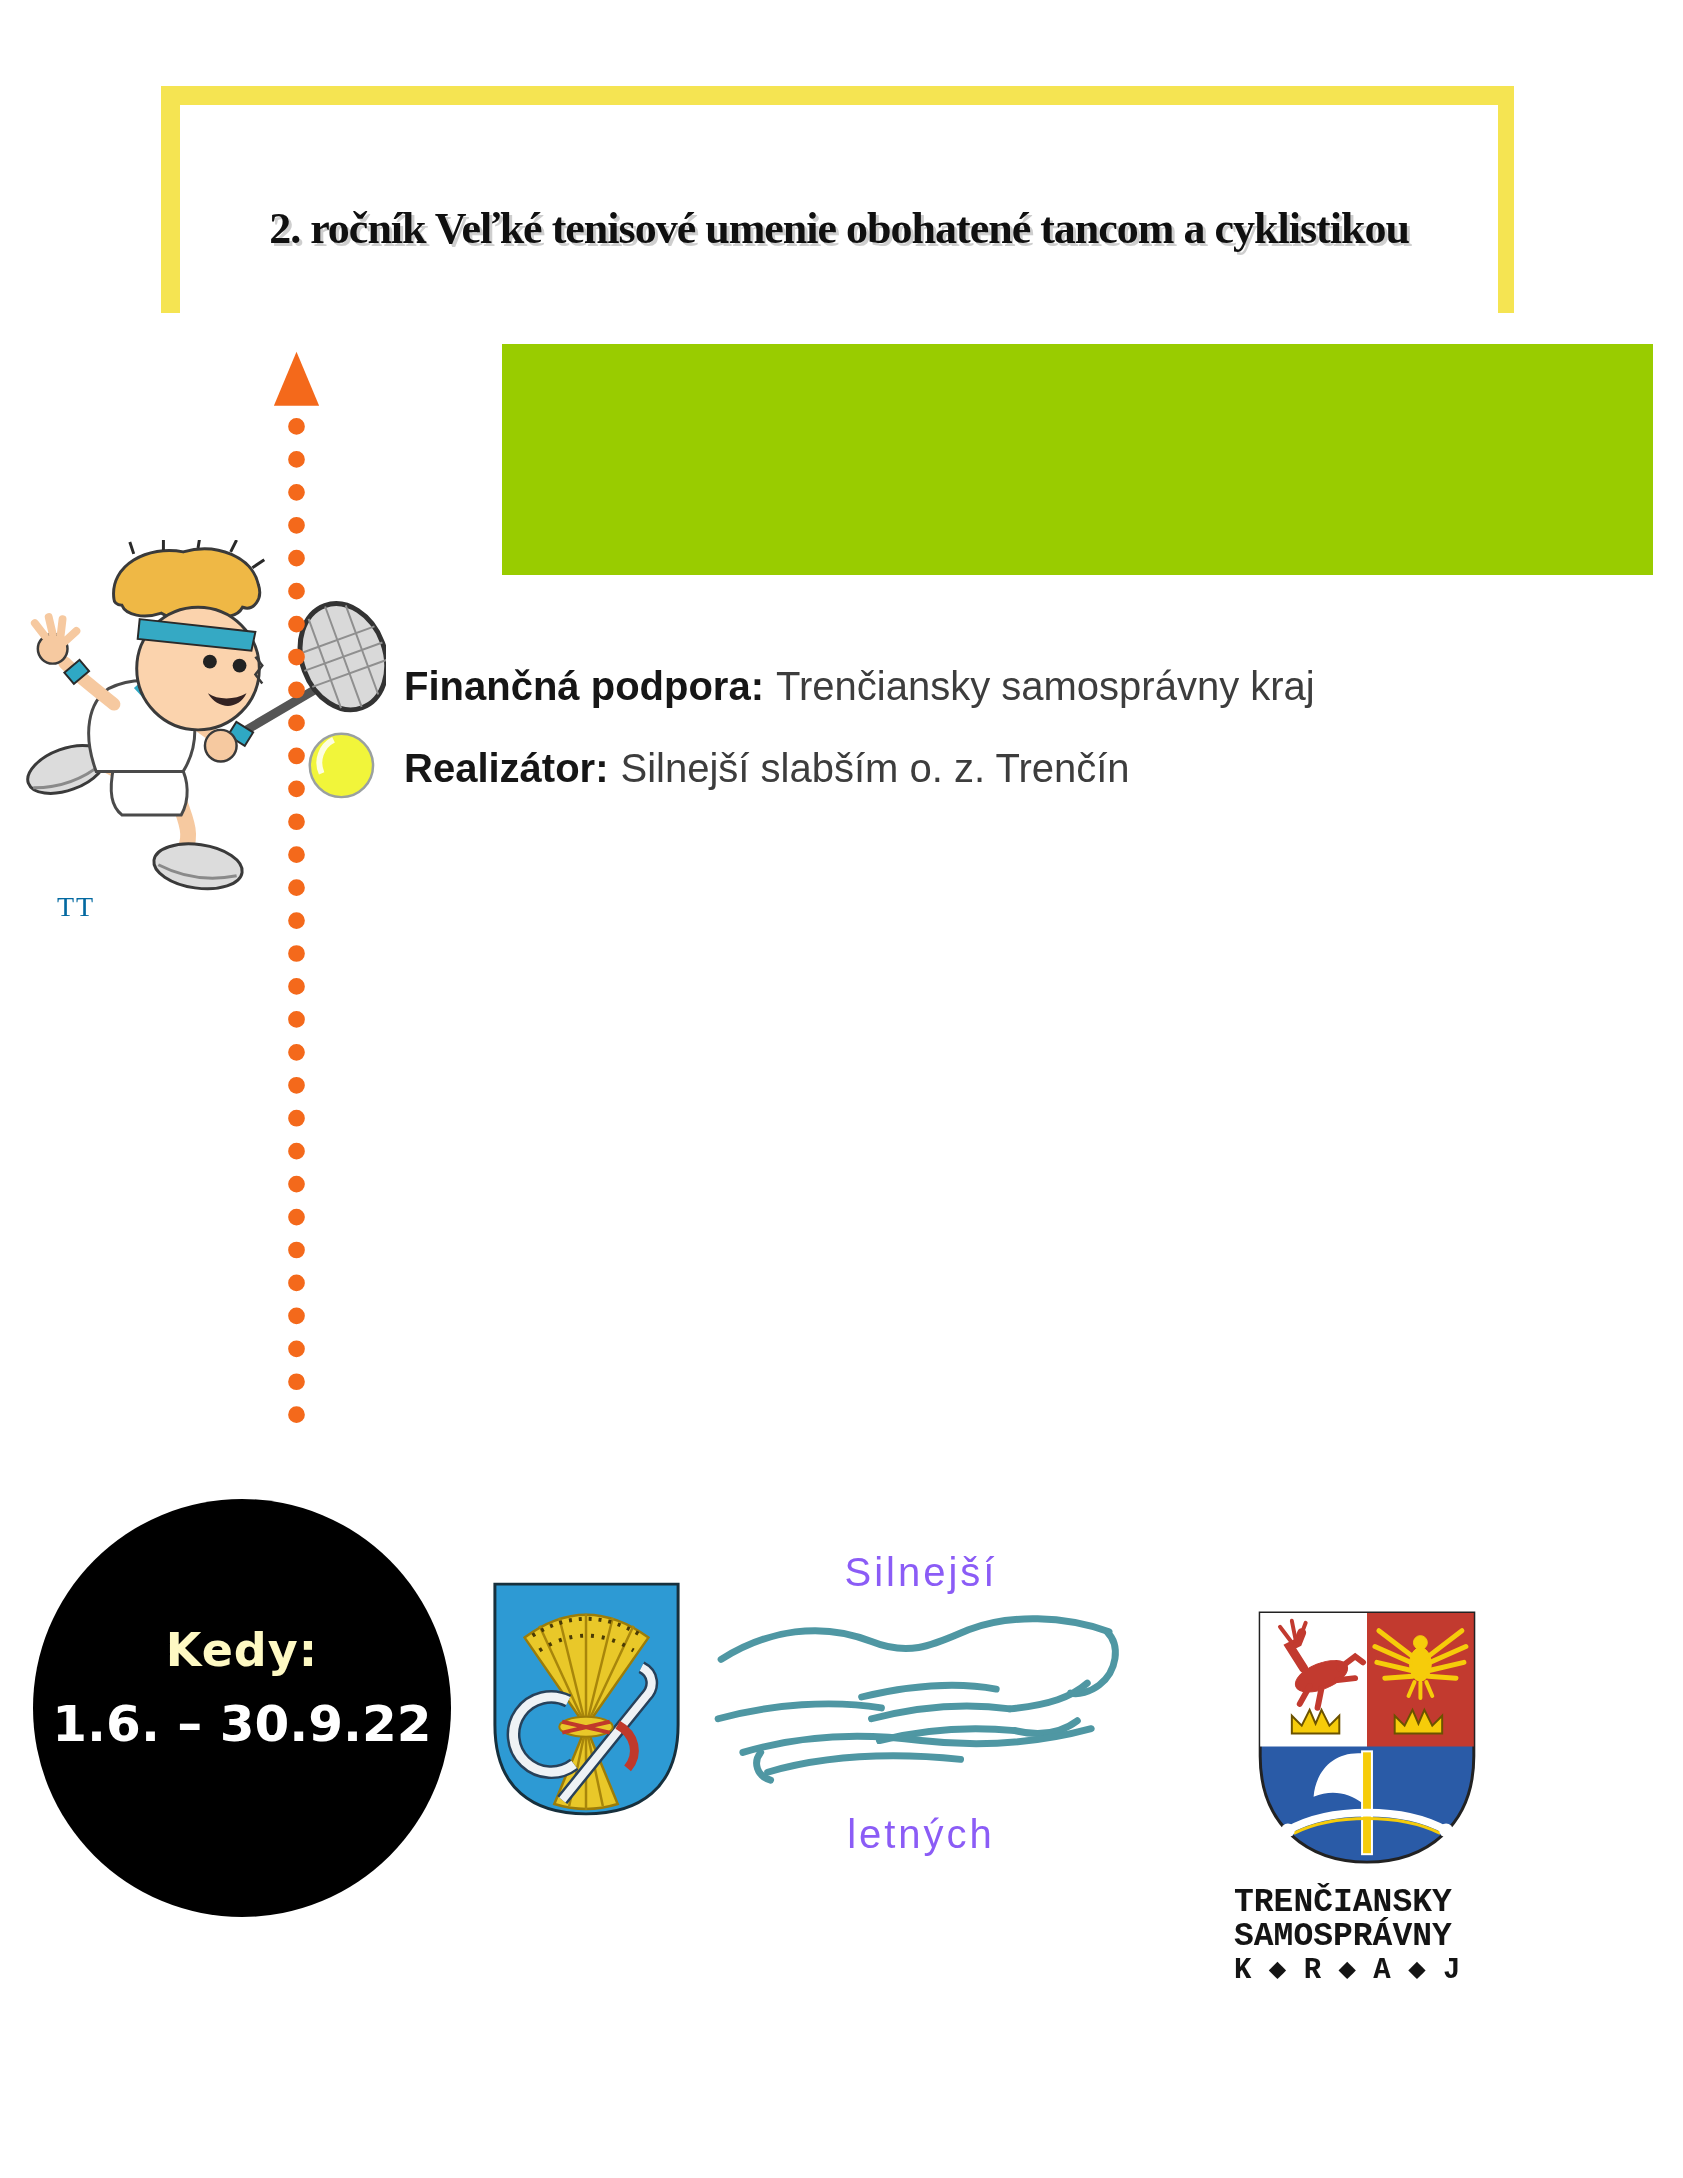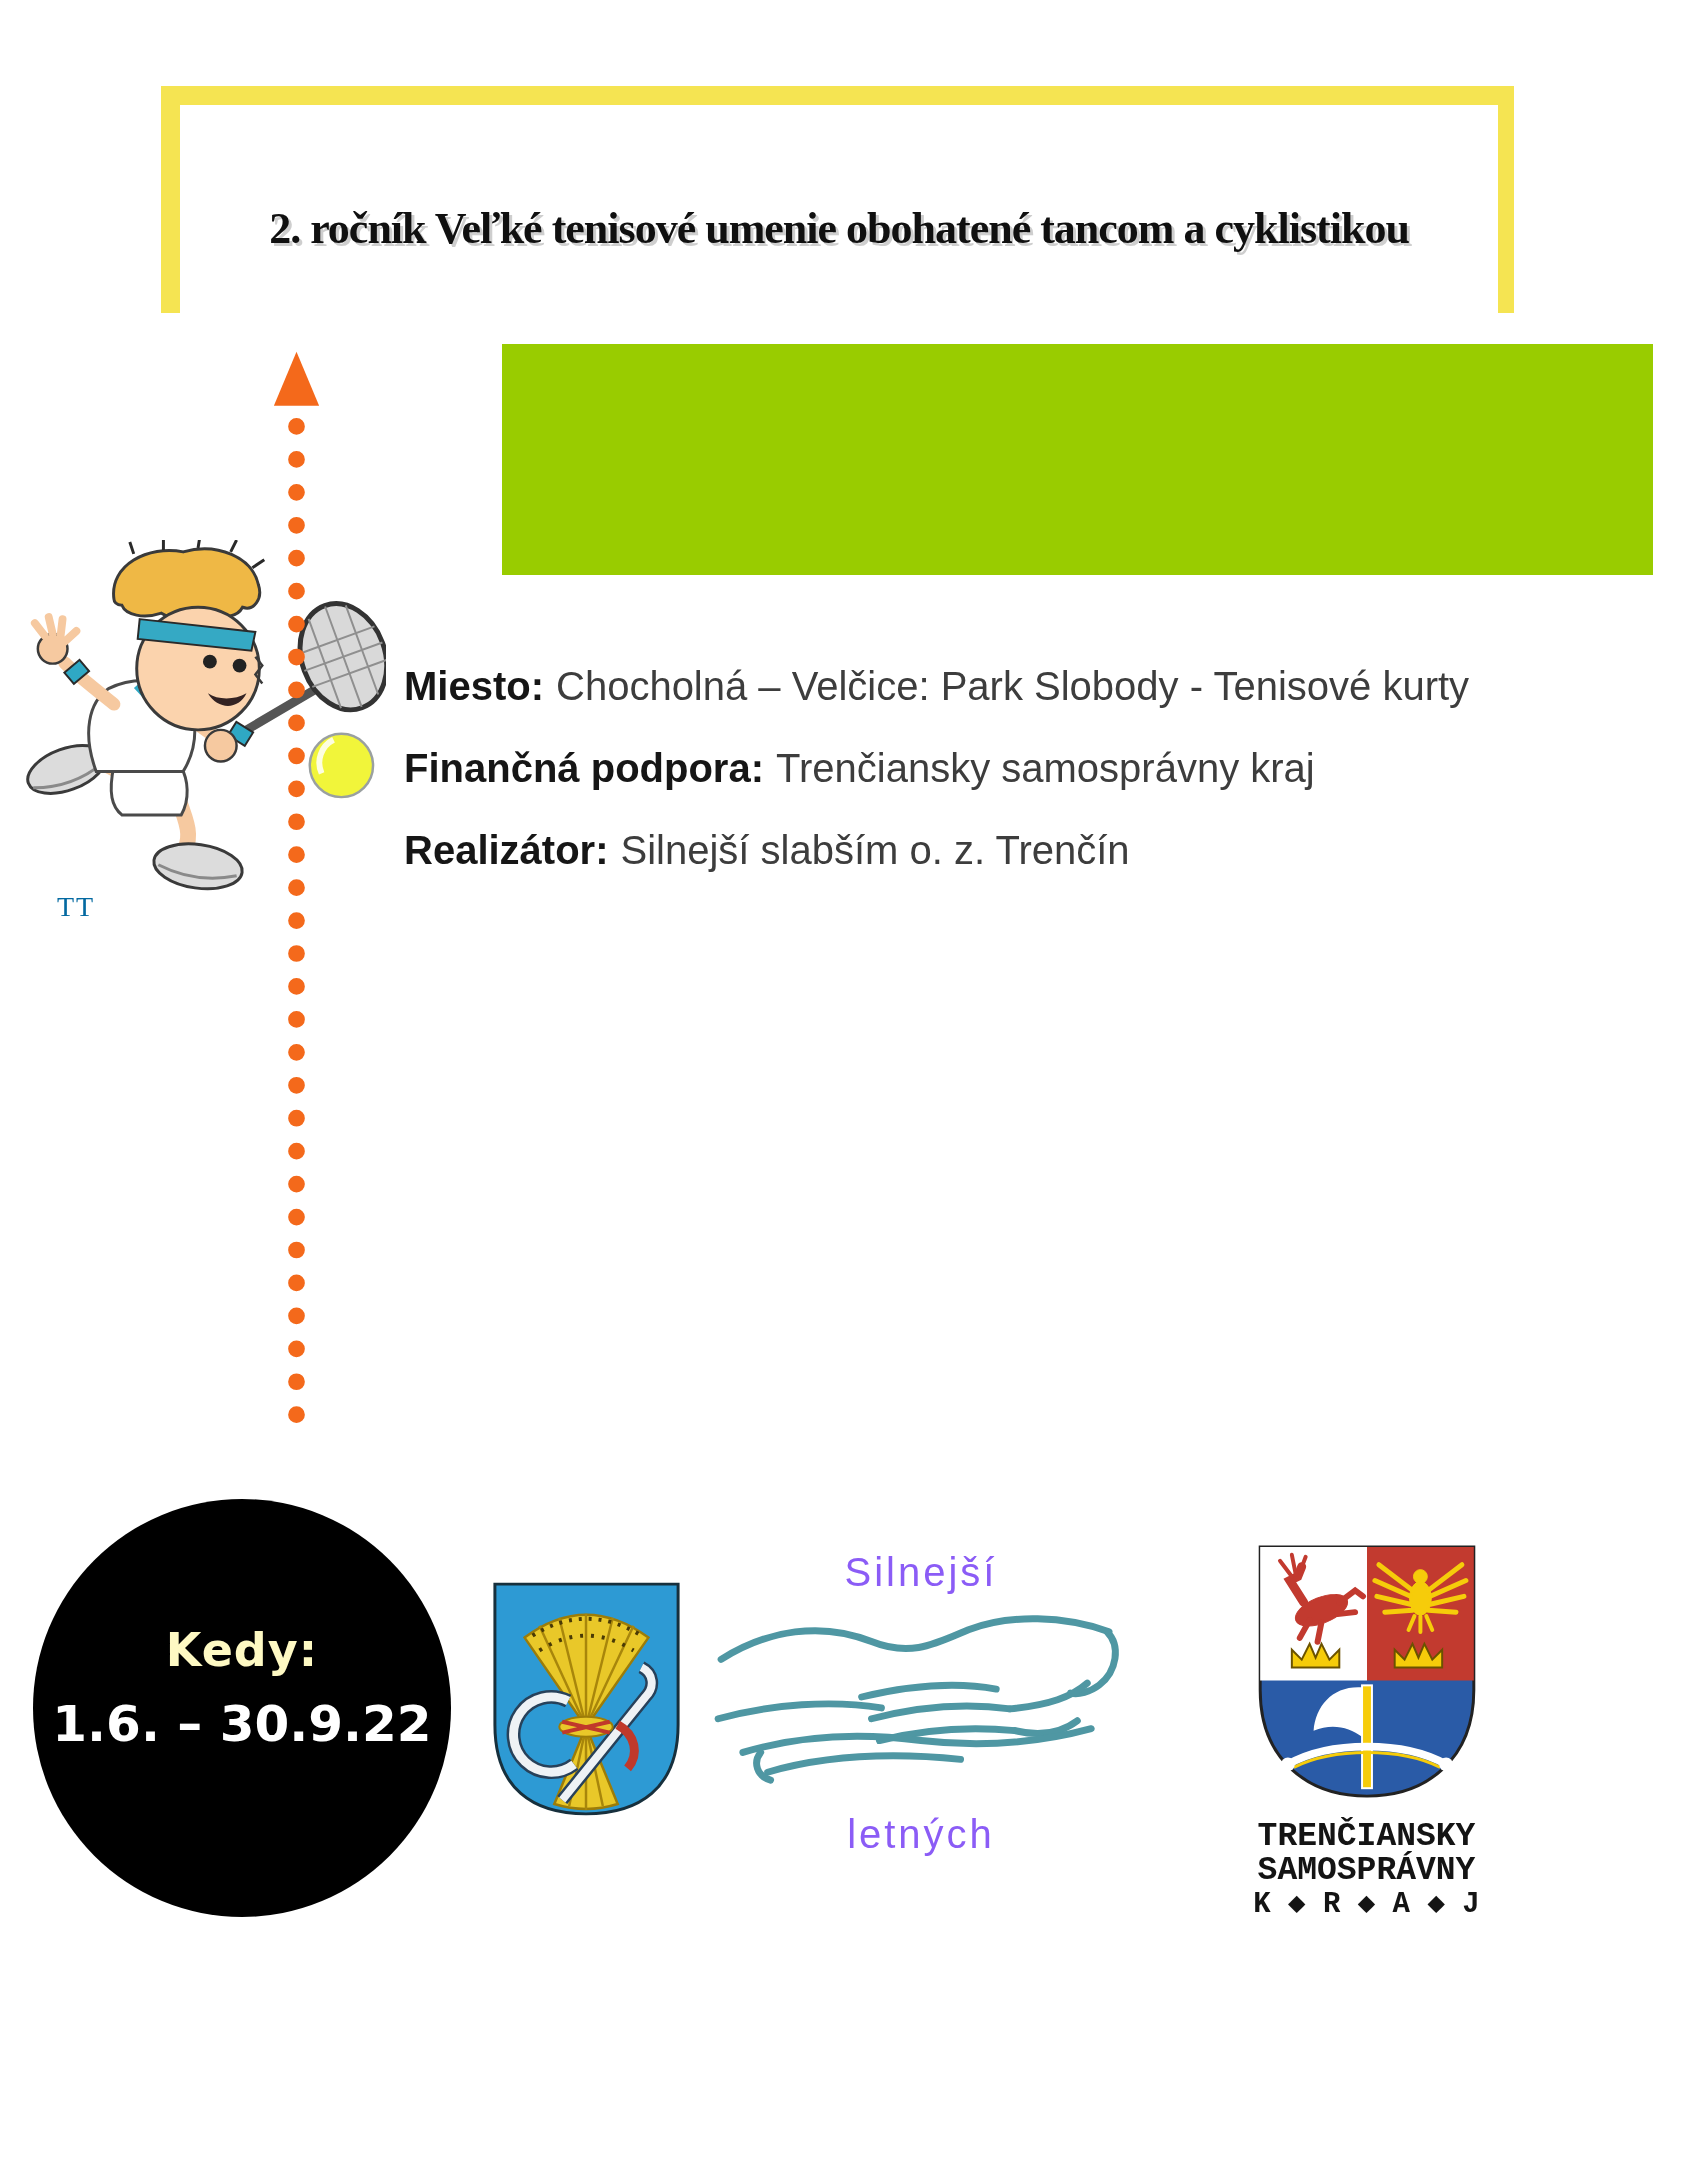--- a/index.html
+++ b/index.html
@@ -63,21 +63,21 @@
   .arms-chocholna { position:absolute; left:485px; top:1576px; }
   .logo-silnejsi { position:absolute; left:705px; top:1540px; width:432px; text-align:center; }
   .silnejsi-text {
     display:block; color:#8b5cf6; letter-spacing:3px; font-size:40px; line-height:48px;
     font-family:"Liberation Sans", sans-serif;
   }
   .silnejsi-text.top { margin-top:8px; }
   .silnejsi-text.bottom { margin-top:18px; }
   .hands-svg { display:block; margin:6px auto 0 auto; }
 
-  .logo-tsk { position:absolute; left:1234px; top:1537px; width:265px; text-align:center; }
+  .logo-tsk { position:absolute; left:1234px; top:1603px; width:265px; text-align:left; }
   .tsk-shield { display:block; margin:0 auto; }
   .tsk-line {
     display:block; font-family:"Liberation Mono", monospace; font-weight:700;
     font-size:33px; line-height:34px; color:#141414; white-space:nowrap;
   }
   .tsk-line.first { margin-top:14px; }
   .tsk-line.kraj { font-size:29px; }
 </style>
 </head>
 <body>
@@ -140,23 +140,20 @@
   </svg>
 
   <svg class="arrow-svg" width="59" height="1094" viewBox="0 0 60 1105">
     <polygon points="30,0 7,55 53,55" fill="#F4691B"></polygon>
     <line x1="30" y1="76" x2="30" y2="1100" stroke="#F4691B" stroke-width="17" stroke-linecap="round" stroke-dasharray="0 33.5"></line>
   </svg>
 
   <div class="tt-caption">TT</div>
 
   <div class="info">
-    <span class="info-row">
-      <span class="info-label">Miesto:</span><span>Chocholná – Velčice: Park Slobody - Tenisové kurty</span>
-    </span>
     <span class="info-row">
       <span class="info-label">Finančná podpora:</span><span>Trenčiansky samosprávny kraj</span>
     </span>
     <span class="info-row">
       <span class="info-label">Realizátor:</span><span>Silnejší slabším o. z. Trenčín</span>
     </span>
   </div>
 
   <div class="badge">
     <span class="badge-heading">Kedy:</span>

